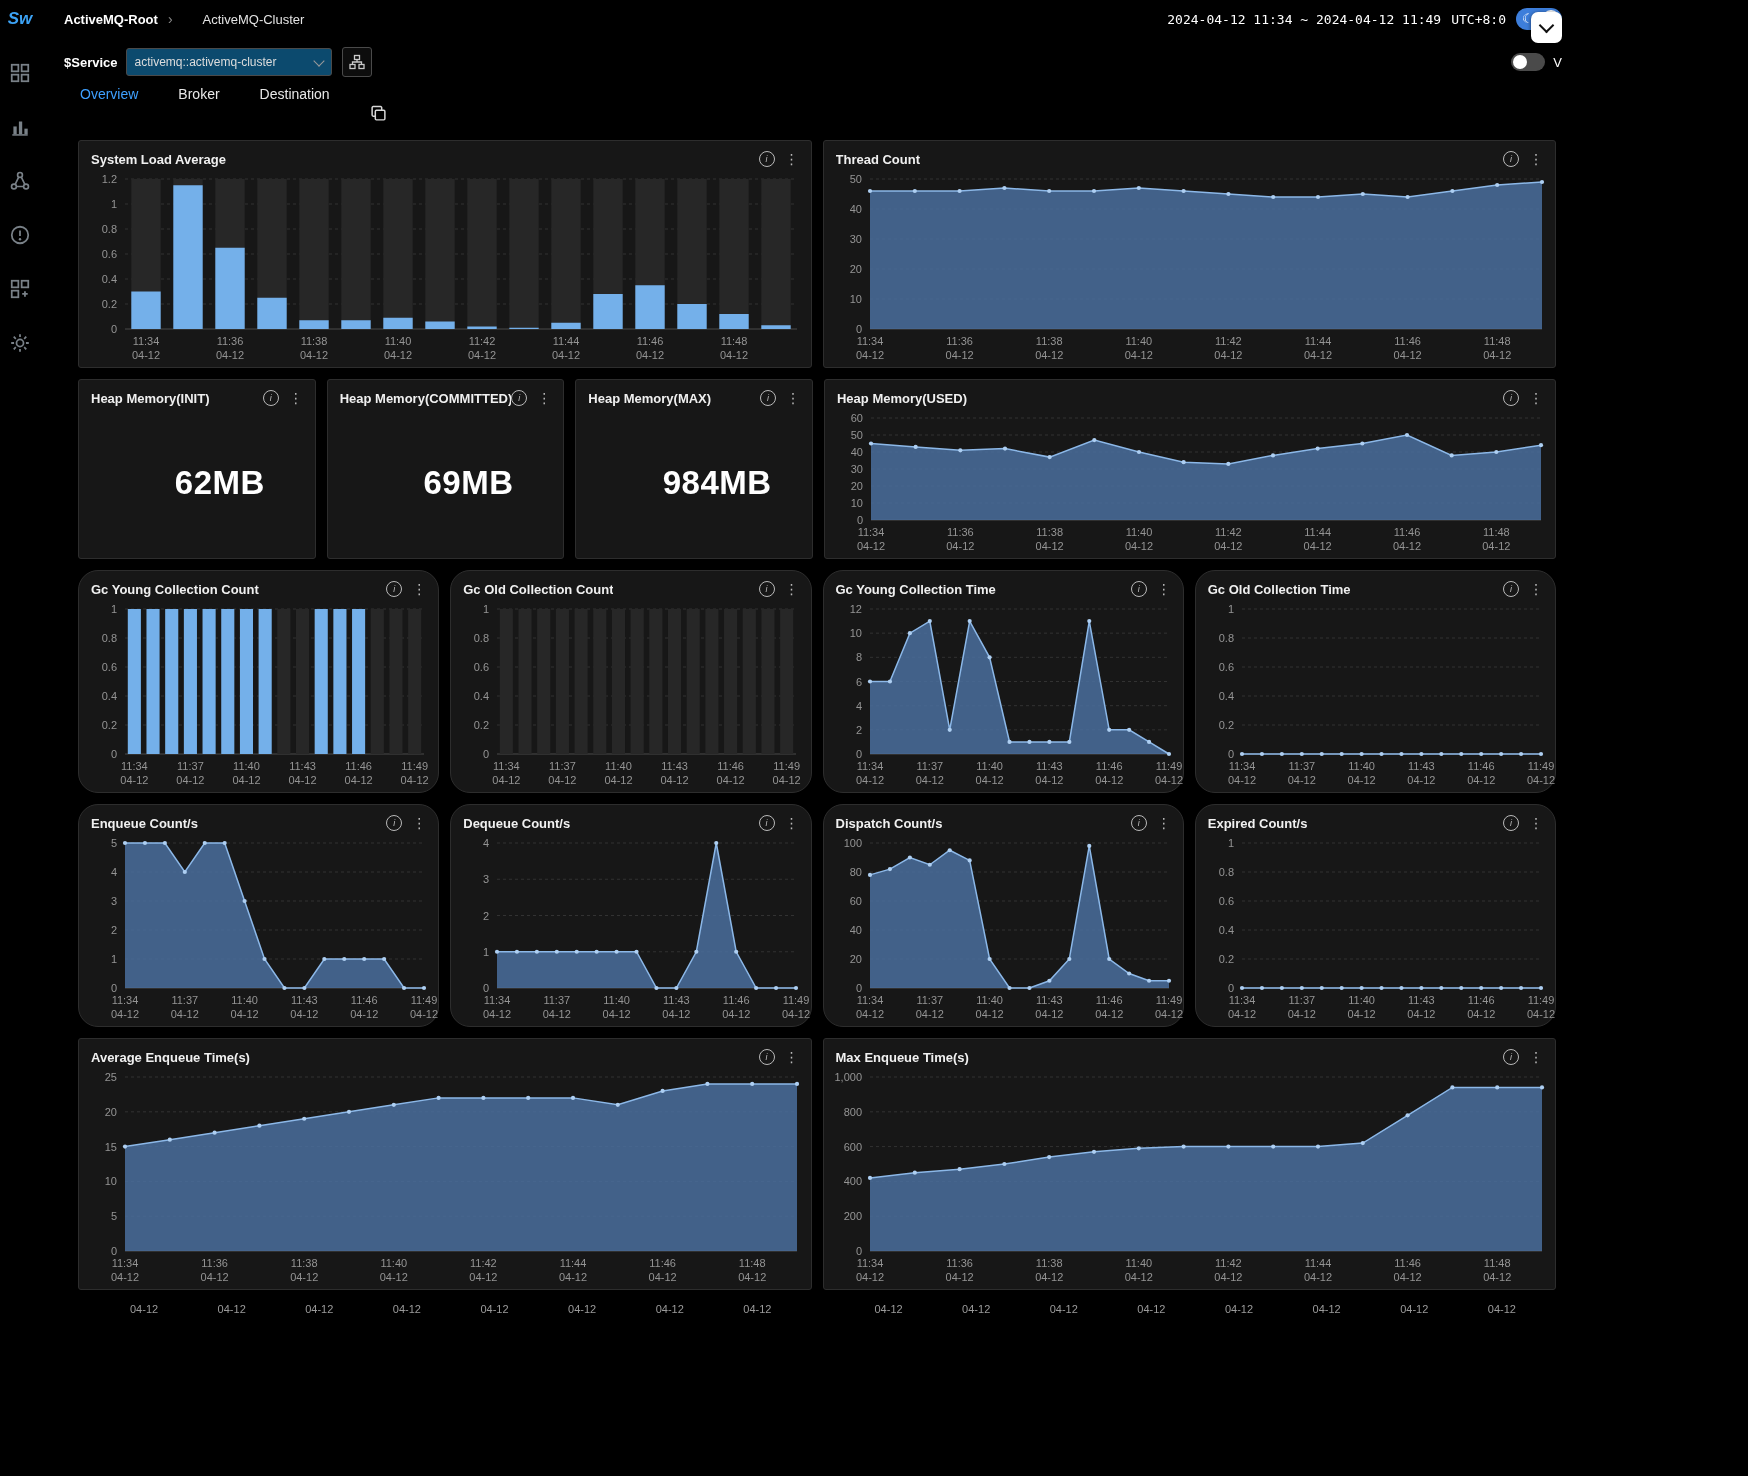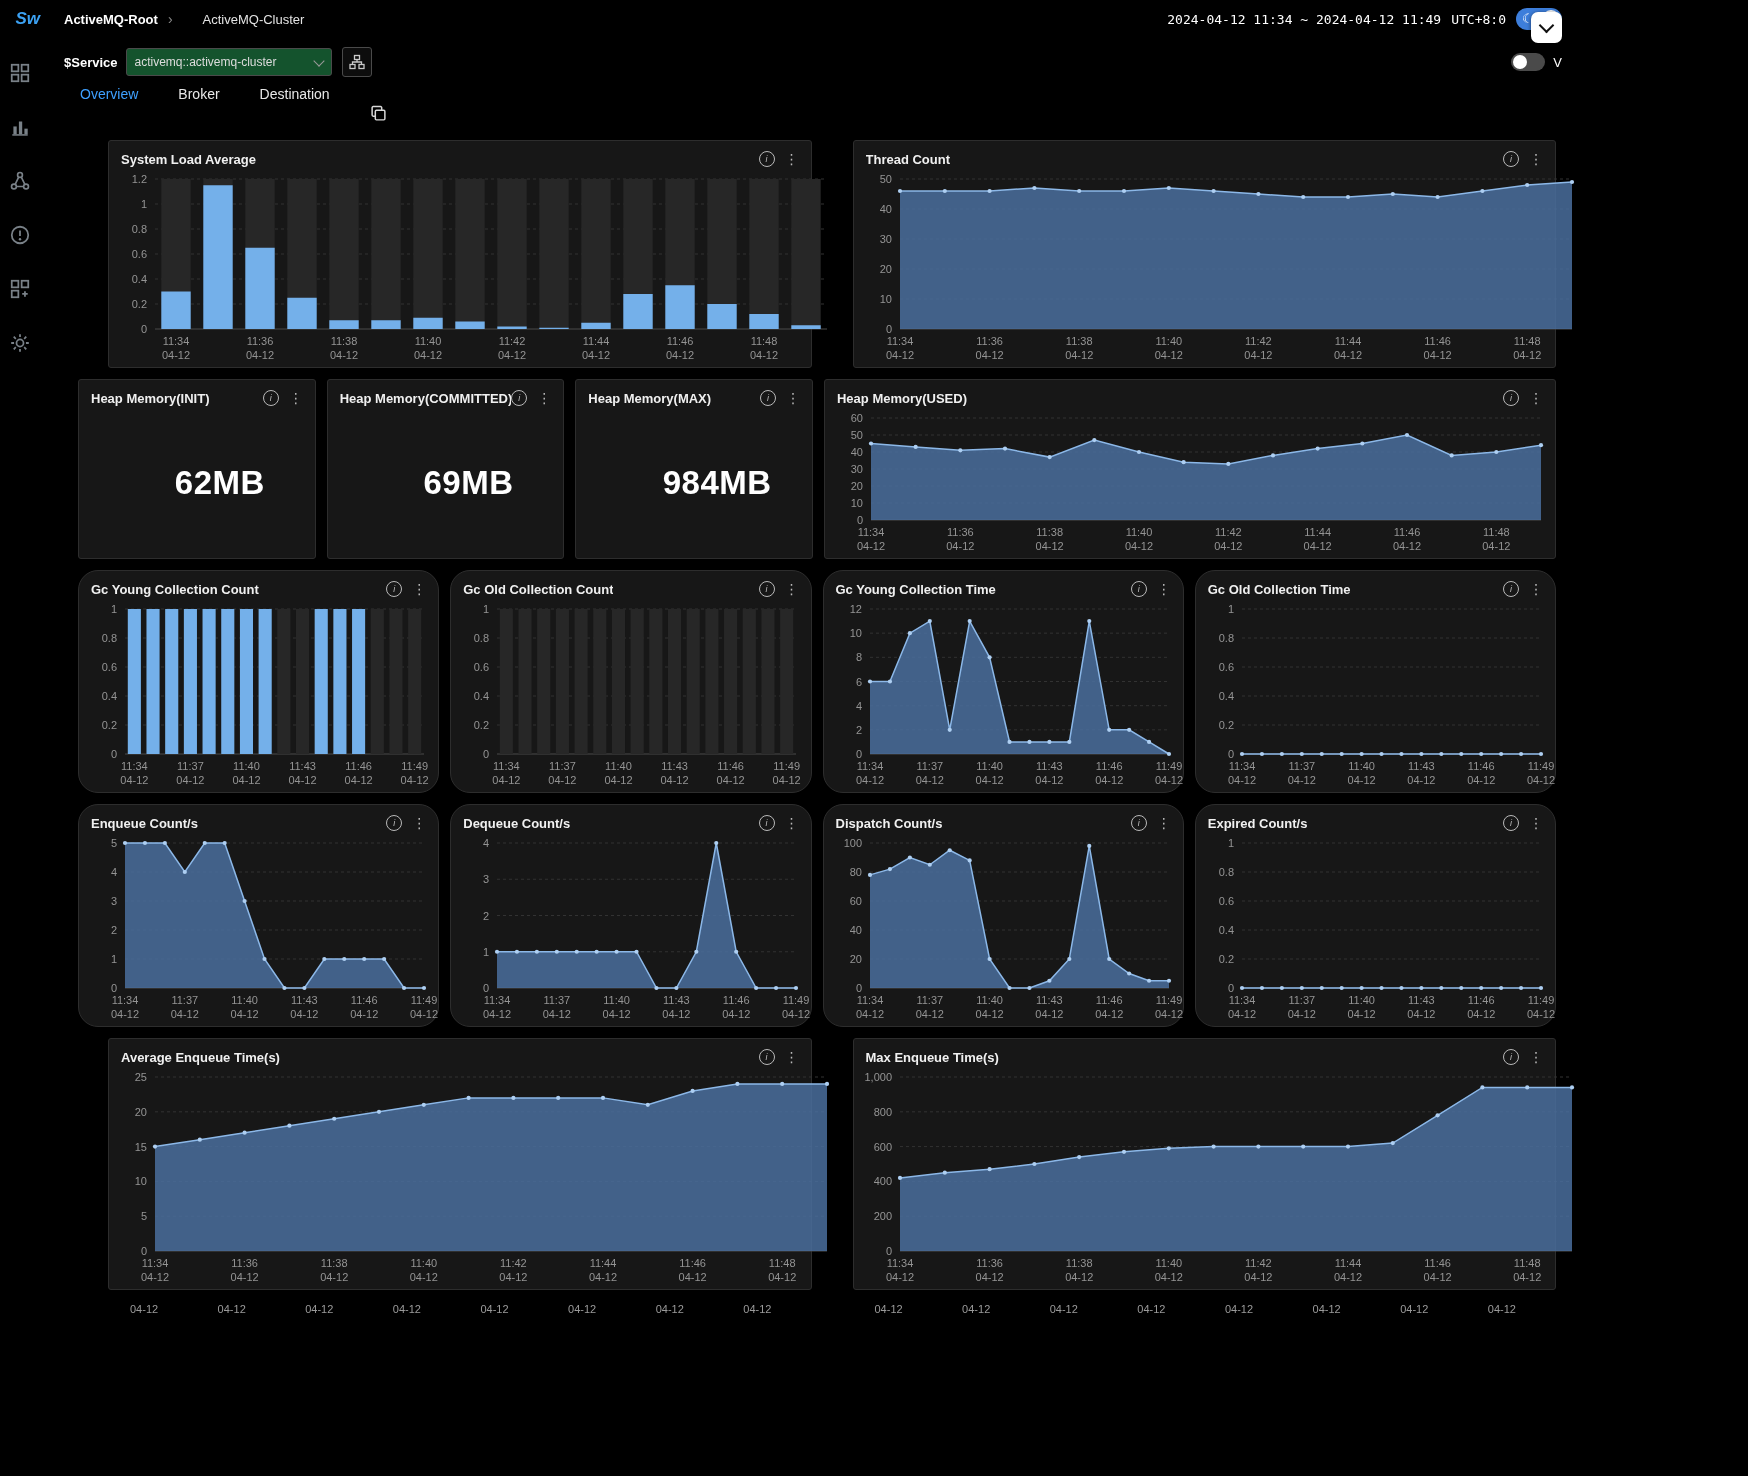--- a/index.html
+++ b/index.html
@@ -5,21 +5,21 @@
   html,body{margin:0;padding:0;}
   body{
     width:1748px;height:1476px;overflow:hidden;background:#000;
     font-family:"Liberation Sans",sans-serif;color:#e6e6e6;
     -webkit-font-smoothing:antialiased;
   }
   svg text{font-family:"Liberation Sans",sans-serif;}
 
   
   .topbar{height:38px;display:flex;align-items:center;background:#000;position:relative;z-index:5;}
-  .logo{width:40px;text-align:right;color:#3ca2f4;font-weight:700;font-style:italic;font-size:17px;cursor:pointer;}
+  .logo{width:40px;text-align:center;color:#3ca2f4;font-weight:700;font-style:italic;font-size:17px;cursor:pointer;}
   .breadcrumb{display:flex;align-items:center;gap:10px;margin-left:24px;font-size:13px;}
   .crumb-root{font-weight:700;color:#fff;}
   .crumb-sep{color:#8a8a8a;font-size:14px;}
   .crumb-current{color:#e3e3e3;margin-left:20px;}
   .topbar-right{margin-left:auto;margin-right:186px;display:flex;align-items:center;gap:10px;}
   .time-range{font-family:"DejaVu Sans Mono",monospace;font-size:13px;color:#fff;cursor:pointer;}
   .timezone{font-family:"DejaVu Sans Mono",monospace;font-size:13px;color:#fff;}
   .toggle-dark{width:46px;height:22px;border-radius:11px;background:#3d7edb;position:relative;cursor:pointer;flex:none;}
   .toggle-dark .knob{position:absolute;right:2px;top:2px;width:18px;height:18px;border-radius:50%;background:#fff;}
   .toggle-dark .moon{position:absolute;left:6px;top:2px;color:#fff;font-size:13px;line-height:18px;}
@@ -29,21 +29,21 @@
 
   
   .body-row{display:flex;height:1438px;}
   .sidebar{width:40px;flex:none;background:#000;display:flex;flex-direction:column;align-items:center;padding-top:24px;gap:32px;}
   .side-icon{width:22px;height:22px;cursor:pointer;opacity:.85;}
   .main{flex:1;display:flex;flex-direction:column;min-width:0;}
 
   
   .toolbar{height:48px;display:flex;align-items:center;background:#000;padding-left:24px;}
   .svc-label{font-size:13px;font-weight:700;color:#fff;margin-right:8px;}
-  .select{display:flex;align-items:center;justify-content:space-between;background:#14532d;border:1px solid #4a4a4a;
+  .select{display:flex;align-items:center;justify-content:space-between;background:#0c4a6e;border:1px solid #4a4a4a;
     border-radius:3px;height:26px;padding:0 8px;width:188px;color:#ddd;font-size:12px;cursor:pointer;}
   .select .caret{width:7px;height:7px;border-right:1.5px solid #9a9a9a;border-bottom:1.5px solid #9a9a9a;transform:rotate(45deg);margin-top:-3px;}
   .icon-btn{width:28px;height:28px;border:1px solid #4a4a4a;border-radius:3px;margin-left:10px;display:flex;
     align-items:center;justify-content:center;cursor:pointer;background:#0d0d0d;}
   .toolbar-right{margin-left:auto;margin-right:186px;display:flex;align-items:center;gap:8px;}
   .toggle-small{width:34px;height:18px;border-radius:9px;background:#4a4a4a;position:relative;cursor:pointer;}
   .toggle-small .knob{position:absolute;left:2px;top:2px;width:14px;height:14px;border-radius:50%;background:#fff;}
   .view-label{font-size:13px;color:#fff;}
 
   
@@ -51,21 +51,21 @@
   .tabs{height:54px;display:flex;gap:40px;padding-left:2px;}
   .tab{font-size:14px;color:#e8e8e8;cursor:pointer;}
   .tab.active{color:#3ea0ff;}
   .tab-copy{display:flex;align-items:center;cursor:pointer;}
 
   
   .row{display:grid;gap:11px;margin-bottom:11px;}
   .r1{grid-template-columns:1fr 1fr;}
   .r2{grid-template-columns:1fr 1fr 1fr 3.08fr;}
   .r4{grid-template-columns:repeat(4,1fr);}
-  .r1 .panel{height:228px;margin-left:30px;}
+  .r1 .panel{height:228px;}
   .r2 .panel{height:180px;}
   .r3 .panel{height:223px;border-radius:20px;}
   .r5 .panel{height:252px;}
 
   
   .panel{background:#171717;border:1px solid #2d2d2d;border-radius:3px;display:flex;flex-direction:column;min-width:0;box-sizing:border-box;}
   .panel-head{display:flex;justify-content:space-between;align-items:center;padding:10px 12px 2px 12px;flex:none;}
   .panel-head h3{margin:0;font-size:13px;font-weight:700;color:#f0f0f0;white-space:nowrap;overflow:hidden;}
   .panel-actions{display:flex;align-items:center;gap:10px;color:#b9b9b9;flex:none;}
   .icon-info{width:14px;height:14px;border:1px solid #b9b9b9;border-radius:50%;font-size:9px;font-style:italic;

